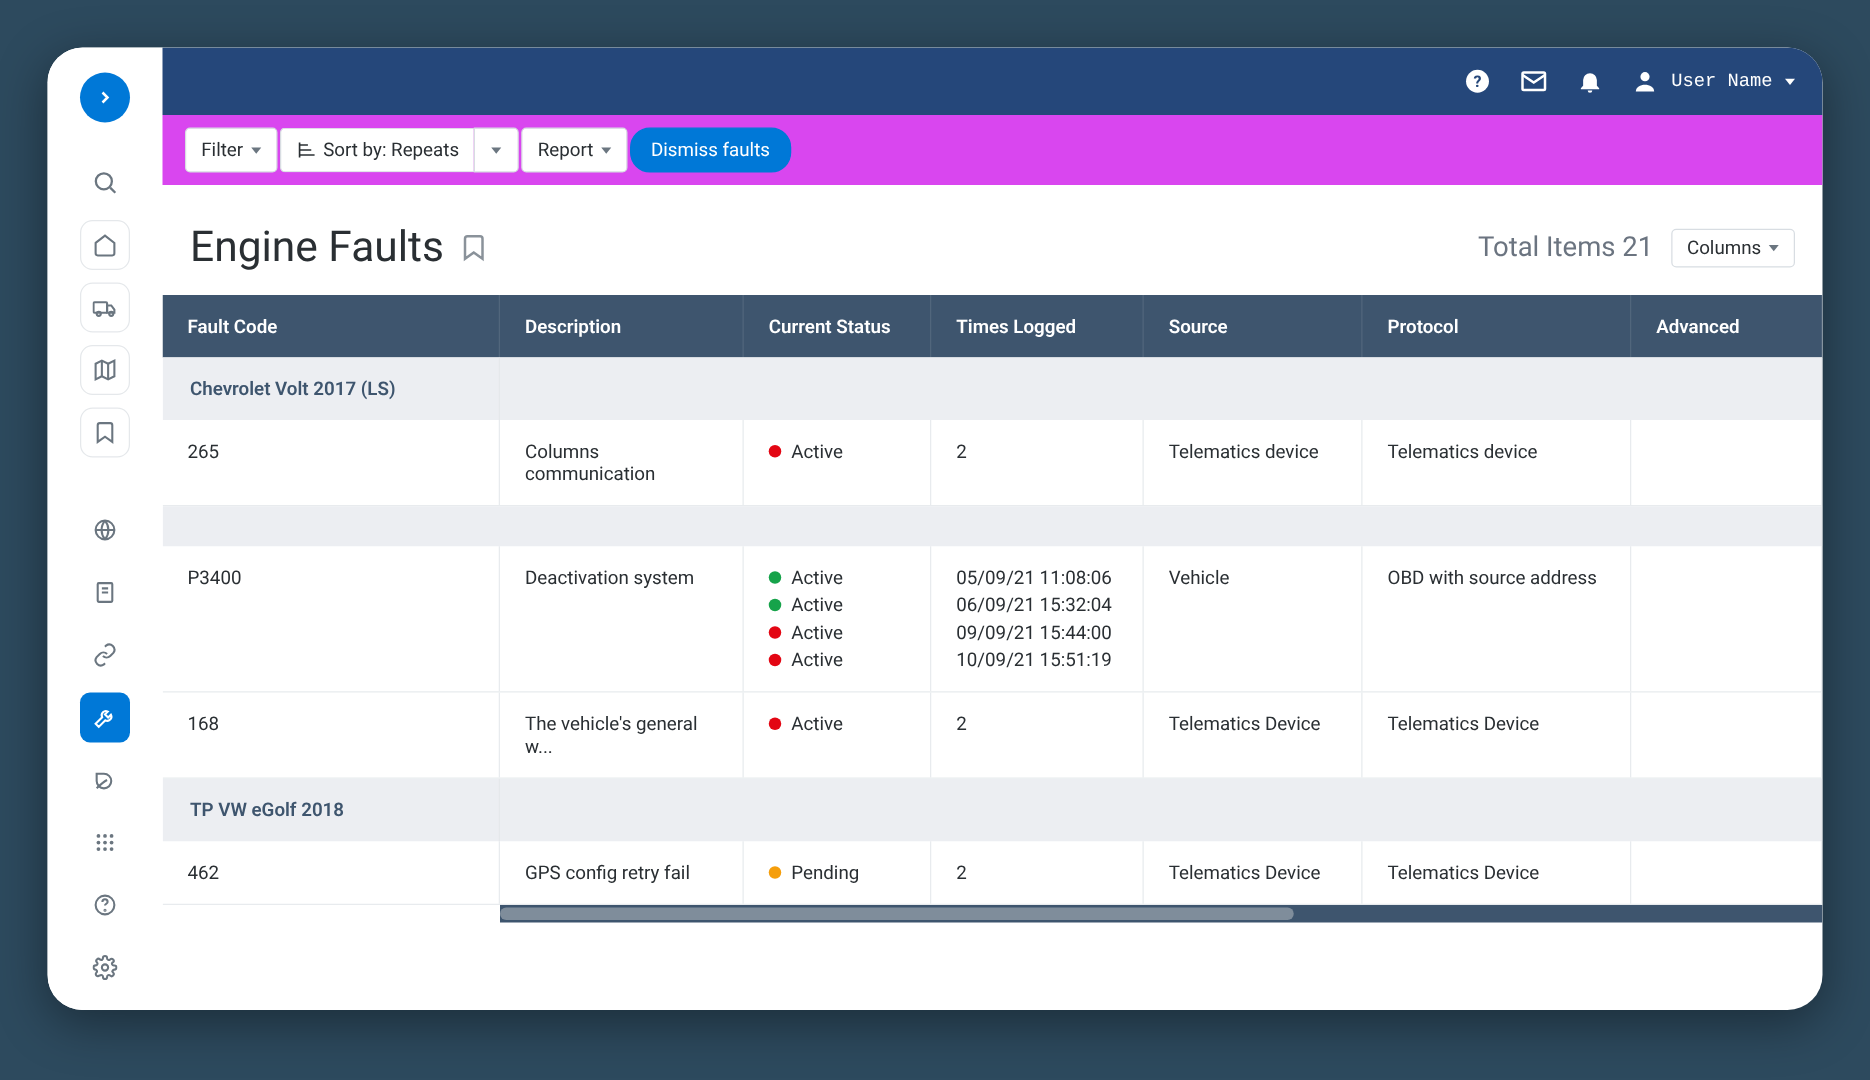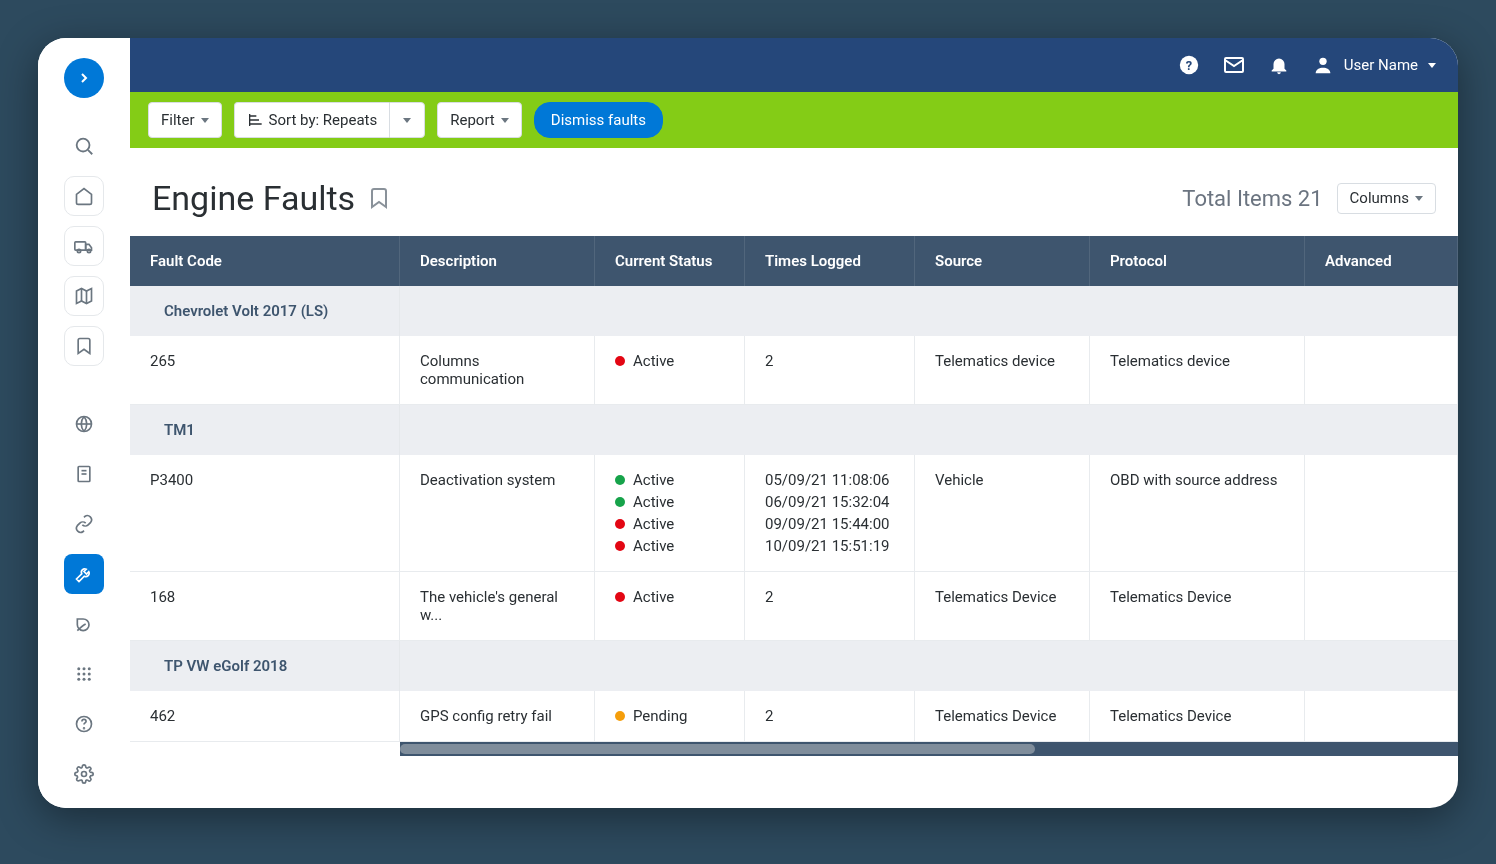--- a/index.html
+++ b/index.html
@@ -72,28 +72,29 @@
     gap: 22px;
     color: #fff;
   }
   .topbar-icon {
     cursor: pointer;
     display: flex; align-items: center; justify-content: center;
   }
   .user-area {
     display: flex; align-items: center; gap: 10px; cursor: pointer;
     font-size: 15px;
+    font-family: Liberation Mono, monospace;
   }
   .toolbar {
     height: 56px;
-    background: #84cc16;
+    background: #d946ef;
     display: flex;
     align-items: center;
     padding: 0 18px;
-    gap: 12px;
+    gap: 2px;
   }
   .tb-btn {
     background: #fff;
     border: 1px solid #d8dde2;
     border-radius: 4px;
     height: 36px;
     display: flex;
     align-items: center;
     padding: 0 12px;
     gap: 6px;
@@ -171,21 +172,21 @@
     background: #fff;
     overflow-y: auto;
   }
   .group-row {
     background: #eceef2;
     display: flex;
     font-weight: 600;
     color: #3e556e;
     font-size: 15px;
   }
-  .group-row .td { padding: 16px 34px; border-right: 1px solid #e5e8eb; }
+  .group-row .td { padding: 16px 22px; border-right: 1px solid #e5e8eb; }
   .group-row .gr-name { width: 270px; border-right: 1px solid #e5e8eb; }
   .group-row .gr-rest { flex:1; }
   .data-row {
     display: flex;
     border-bottom: 1px solid #e8ebee;
     color: #2a2f33;
     font-size: 15px;
   }
   .data-row .td { border-right: 1px solid #e8ebee; }
   .status-line { display: flex; align-items: center; gap: 8px; }
@@ -415,21 +416,20 @@
             <div class="td col-times">
               <div class="times-stack">
                 <div>2</div>
               </div>
             </div>
             <div class="td col-source">Telematics device</div>
             <div class="td col-protocol">Telematics device</div>
             <div class="td col-adv"></div>
           </div>
           <div class="group-row">
-            <div class="td gr-name">TM1</div>
             <div class="td gr-rest"></div>
           </div>
           <div class="data-row">
             <div class="td col-fault">P3400</div>
             <div class="td col-desc">Deactivation system</div>
             <div class="td col-status">
               <div class="status-stack">
                 <div class="status-line">
                   <span class="dot dot-green"></span>
                   <span>Active</span>

